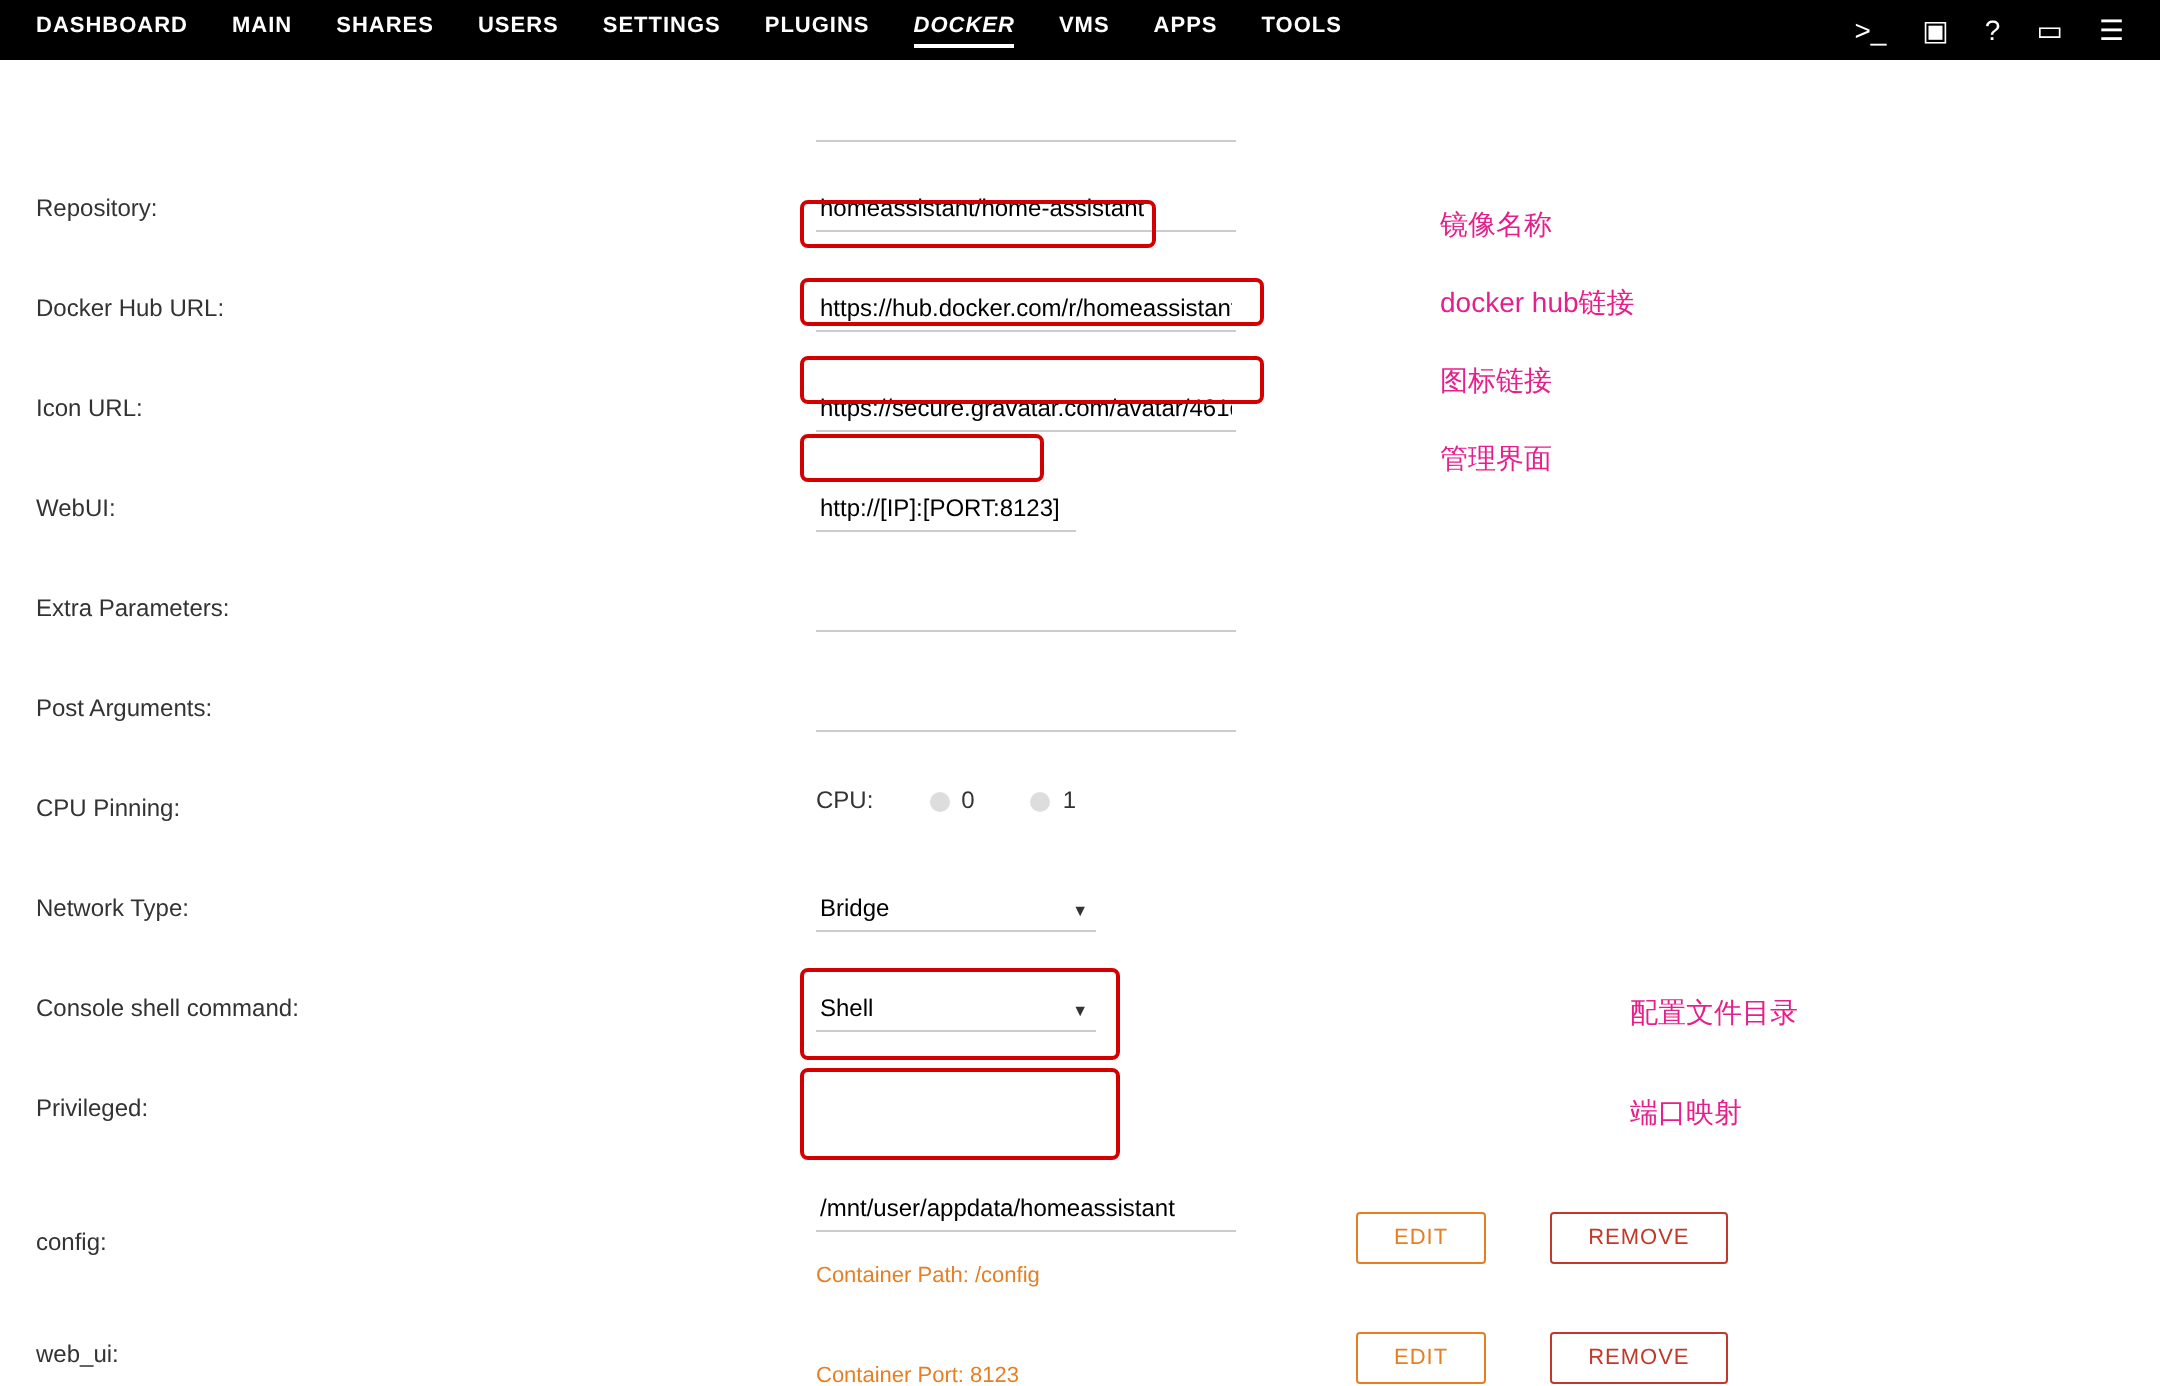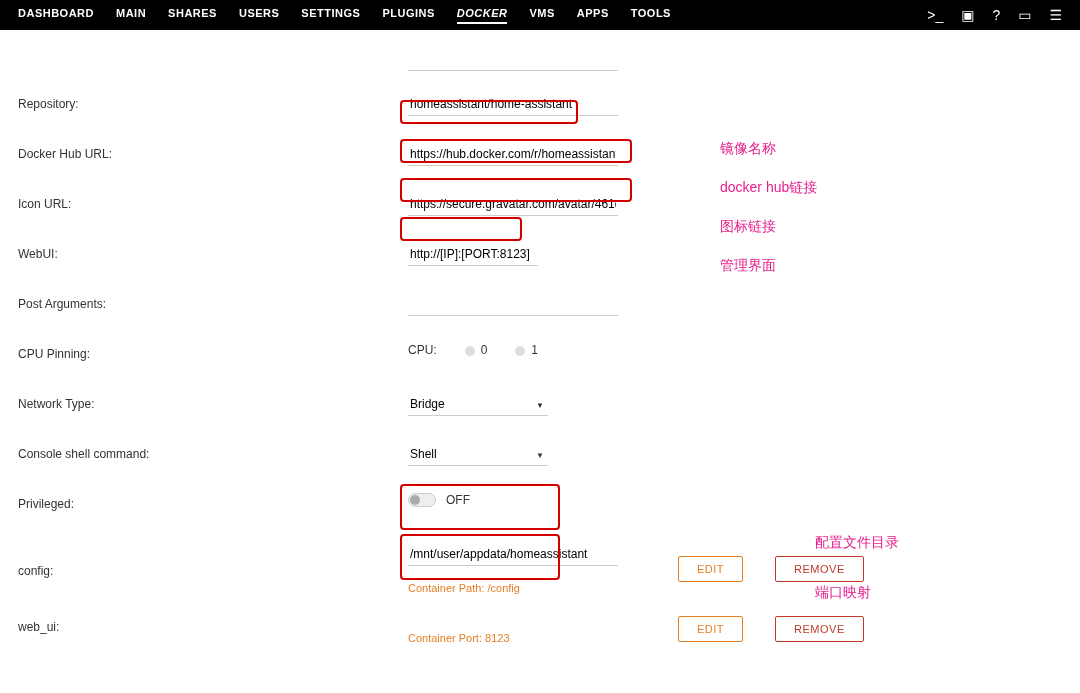--- a/index.html
+++ b/index.html
@@ -12,21 +12,21 @@
 .nav-icon { font-size: 14px; cursor: pointer; }
 .content { padding: 40px 18px 20px 18px; }
 .form-row { display: flex; align-items: flex-start; margin-bottom: 22px; min-height: 28px; }
 .form-label { width: 390px; color: #333; font-size: 12px; padding-top: 4px; }
 .form-field { width: 225px; }
 .underline-input { border: none; border-bottom: 1px solid #ccc; width: 210px; font-size: 12px; padding: 4px 2px; outline: none; background: transparent; }
 .underline-select { border: none; border-bottom: 1px solid #ccc; width: 140px; font-size: 12px; padding: 4px 2px; background: transparent; -webkit-appearance: none; appearance: none; }
 .select-wrap { position: relative; display: inline-block; }
 .select-arrow { position: absolute; right: 4px; top: 8px; font-size: 8px; pointer-events: none; }
 .redbox { position: absolute; border: 2px solid #d40000; border-radius: 4px; pointer-events: none; }
-.annotation { position: absolute; color: #e61f8c; font-size: 14px; margin-top: 36px; }
+.annotation { position: absolute; color: #e61f8c; font-size: 14px; }
 .cpu-row { display: flex; align-items: center; gap: 28px; font-size: 12px; }
 .radio-dot { width: 10px; height: 10px; border-radius: 50%; background: #ddd; display: inline-block; margin-right: 6px; vertical-align: middle; }
 .toggle { display: inline-flex; align-items: center; gap: 10px; }
 .toggle-track { width: 28px; height: 14px; border-radius: 7px; background: #eee; border: 1px solid #ccc; position: relative; }
 .toggle-knob { width: 10px; height: 10px; border-radius: 50%; background: #aaa; position: absolute; top: 1px; left: 1px; }
 .subtext { color: #e67e22; font-size: 11px; margin-top: 16px; }
 .btn { border: 1px solid; padding: 6px 18px; font-size: 11px; background: #fff; cursor: pointer; letter-spacing: 0.5px; border-radius: 2px; }
 .btn-edit { color: #e67e22; border-color: #e67e22; }
 .btn-remove { color: #c0392b; border-color: #c0392b; }
 .action-btns { display: flex; gap: 32px; margin-left: 45px; padding-top: 0; }
@@ -73,20 +73,24 @@
   <div class="form-row">
     <div class="form-label">Icon URL:</div>
     <div class="form-field"><input class="underline-input" value="https://secure.gravatar.com/avatar/461df105cc6c" style=""></div>
   </div>
 
   <div class="form-row">
     <div class="form-label">WebUI:</div>
     <div class="form-field"><input class="underline-input" style="width: 130px;" value="http://[IP]:[PORT:8123]"></div>
   </div>
 
+  <div class="form-row">
+    <div class="form-label">Extra Parameters:</div>
+    <div class="form-field"><input class="underline-input" style=""></div>
+  </div>
 
   <div class="form-row">
     <div class="form-label">Post Arguments:</div>
     <div class="form-field"><input class="underline-input" style=""></div>
   </div>
 
   <div class="form-row">
     <div class="form-label">CPU Pinning:</div>
     <div class="form-field cpu-row">
       <span>CPU:</span>
@@ -100,26 +104,20 @@
     <div class="form-field"><div class="select-wrap"><select class="underline-select"><option>Bridge</option></select><span class="select-arrow">▼</span></div></div>
   </div>
 
   <div class="form-row">
     <div class="form-label">Console shell command:</div>
     <div class="form-field"><div class="select-wrap"><select class="underline-select"><option>Shell</option></select><span class="select-arrow">▼</span></div></div>
   </div>
 
   <div class="form-row">
     <div class="form-label">Privileged:</div>
-    <div class="form-field toggle">
-      <span class="toggle-track">
-          <span class="toggle-knob"></span>
-        </span>
-      <span>OFF</span>
-    </div>
   </div>
 
   <div class="form-row" style="align-items:center">
     <div class="form-label">config:</div>
     <div class="form-field">
       <input class="underline-input" value="/mnt/user/appdata/homeassistant" style="">
       <div class="subtext">Container Path: /config</div>
     </div>
     <div class="action-btns">
       <button class="btn btn-edit">EDIT</button>

